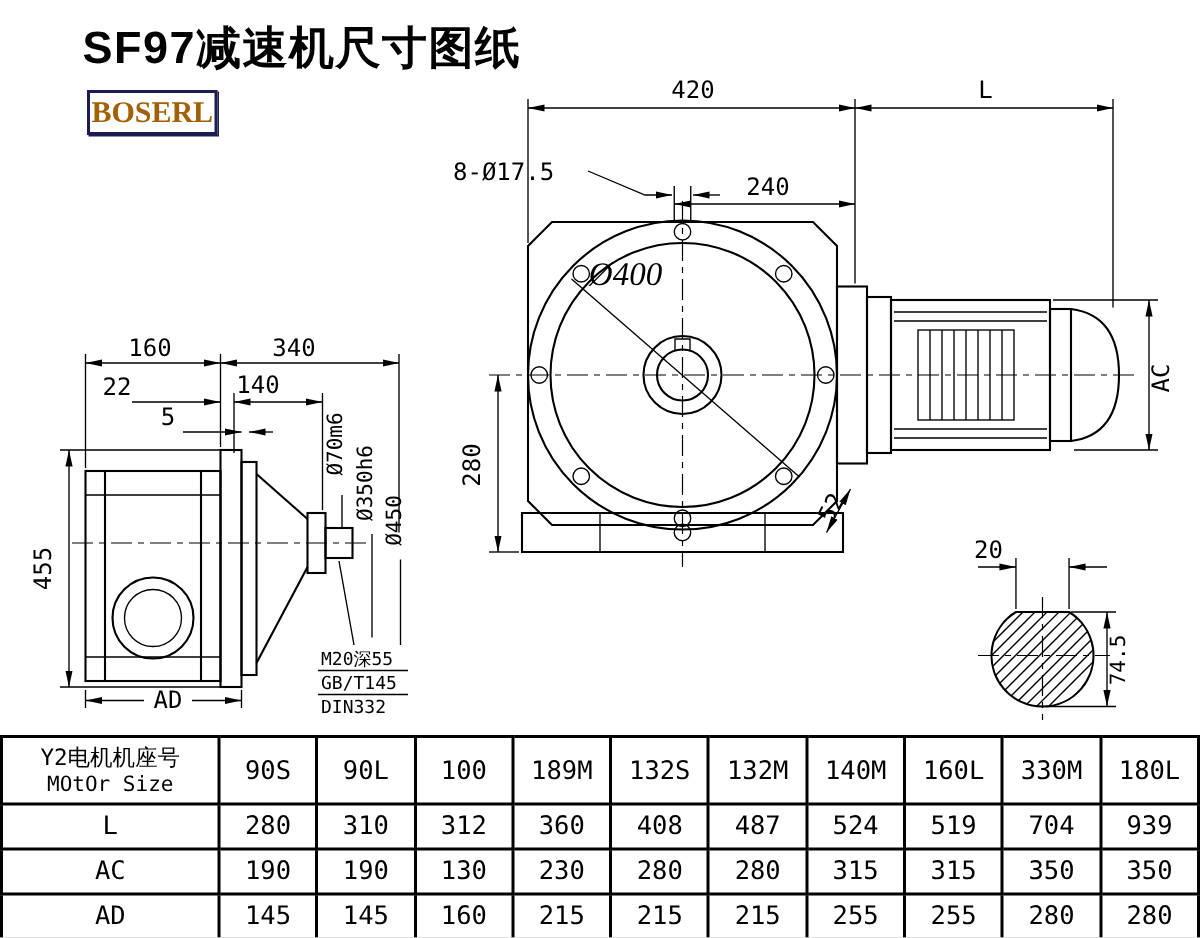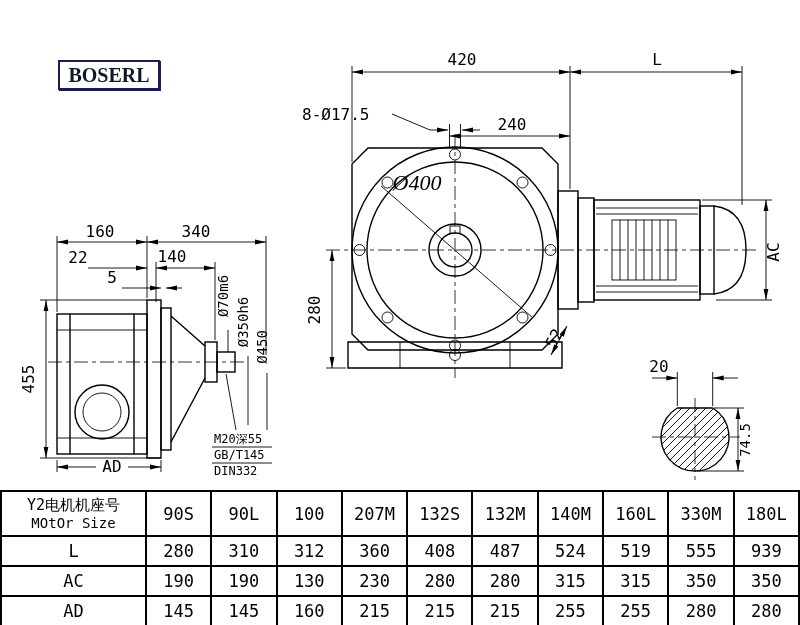--- a/index.html
+++ b/index.html
@@ -1,20 +1,20 @@
 <!DOCTYPE html>
 <html><head>
 <meta charset="utf-8">
 <style>
   * { margin:0; padding:0; box-sizing:border-box; }
   html,body { width:800px; height:625px; background:#fff; font-family:"Liberation Sans",sans-serif; }
   .stage { position:relative; width:800px; height:625px; background:#fff; overflow:hidden; }
   .title { position:absolute; left:55px; top:12px; font-size:30px; font-weight:bold; color:#000; letter-spacing:1px; }
-  .logo { position:absolute; left:58px; top:60px; width:102px; height:30px; border:2px solid #1c1c55;
-          box-shadow:1px 1px 0 #1c1c55; color:#0f172a; font-family:"Liberation Serif",serif;
+  .logo { position:absolute; left:58px; top:60px; width:87px; height:30px; border:2px solid #1c1c55;
+          box-shadow:1px 1px 0 #1c1c55; color:#a16207; font-family:"Liberation Serif",serif;
           font-weight:bold; font-size:20px; text-align:center; line-height:26px; background:#fff; }
   svg.drawing { position:absolute; left:0; top:0; }
   .ol   { stroke:#000; stroke-width:1.4; fill:none; }
   .thin { stroke:#000; stroke-width:0.9; fill:none; }
   .cl   { stroke:#000; stroke-width:0.8; fill:none; stroke-dasharray:14 4 4 4; }
   .hatch{ stroke:#000; stroke-width:0.9; }
   .dim  { font-family:"DejaVu Sans Mono",monospace; font-size:16px; fill:#000; }
   .dims14 { font-size:14px; }
   .dims12 { font-size:12px; }
   .dia400 { font-family:"Liberation Serif",serif; font-style:italic; font-size:22px; fill:#000; }
@@ -23,20 +23,21 @@
         font-family:"DejaVu Sans Mono",monospace; font-size:17px; color:#000; background:#fff; }
   .dim-table th, .dim-table td { border:2px solid #000; font-weight:normal; padding:4px; vertical-align:middle; }
   .hdr1 { font-size:15px; }
   .hdr2 { font-size:14px; }
 </style>
 </head>
 <body>
 
 <div class="stage">
 
+  <div class="title">SF97减速机尺寸图纸</div>
   <div class="logo">BOSERL</div>
 
   <svg class="drawing" width="800" height="490" viewBox="0 0 800 490">
     <defs>
       <marker id="aE" markerUnits="userSpaceOnUse" markerWidth="12" markerHeight="6" refX="11" refY="3" orient="auto">
         <path d="M0,0.6 L11,3 L0,5.4 Z" fill="#000"></path>
       </marker>
       <marker id="aS" markerUnits="userSpaceOnUse" markerWidth="12" markerHeight="6" refX="1" refY="3" orient="auto">
         <path d="M12,0.6 L1,3 L12,5.4 Z" fill="#000"></path>
       </marker>
@@ -238,39 +239,39 @@
     </colgroup>
     <tbody>
         <tr style="height:45px">
       <th>
         <div class="hdr1">Y2电机机座号</div>
         <div class="hdr2">MOtOr Size</div>
       </th>
       <th>90S</th>
       <th>90L</th>
       <th>100</th>
-      <th>207M</th>
+      <th>189M</th>
       <th>132S</th>
       <th>132M</th>
       <th>140M</th>
       <th>160L</th>
       <th>330M</th>
       <th>180L</th>
     </tr>
     <tr style="height:30px">
       <td>L</td>
       <td>280</td>
       <td>310</td>
       <td>312</td>
       <td>360</td>
       <td>408</td>
       <td>487</td>
       <td>524</td>
       <td>519</td>
-      <td>555</td>
+      <td>704</td>
       <td>939</td>
     </tr>
     <tr style="height:30px">
       <td>AC</td>
       <td>190</td>
       <td>190</td>
       <td>130</td>
       <td>230</td>
       <td>280</td>
       <td>280</td>

